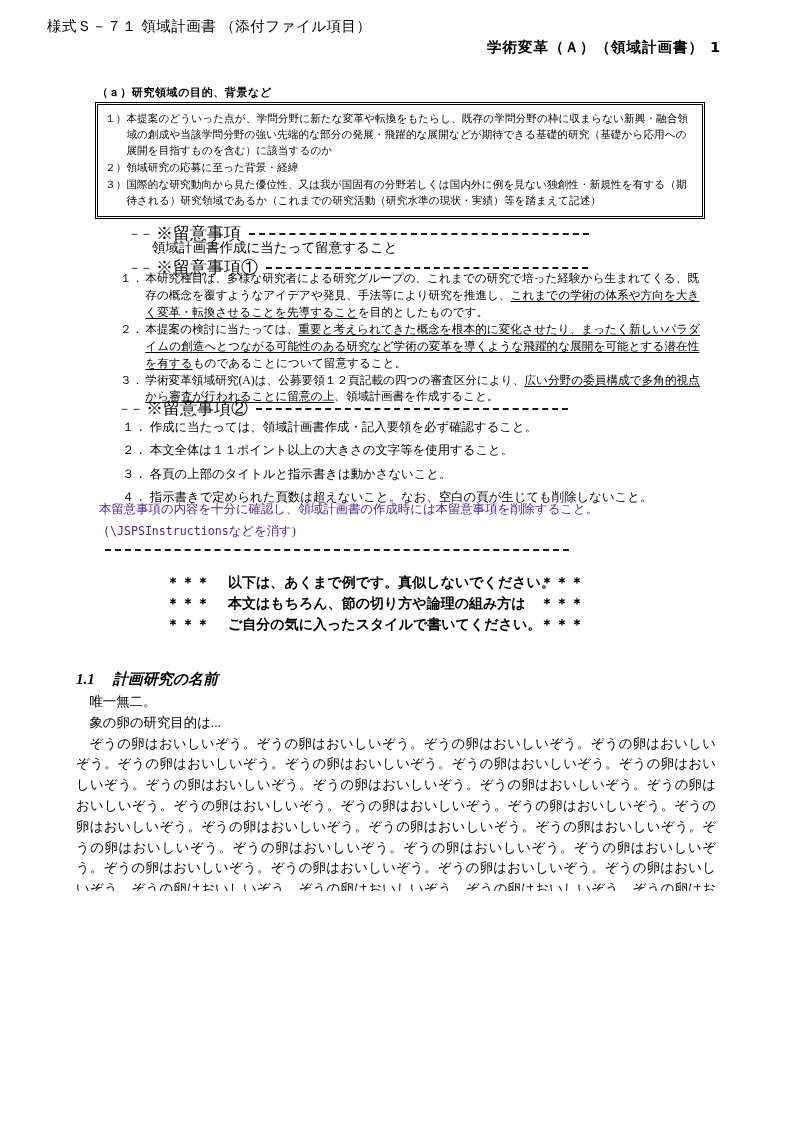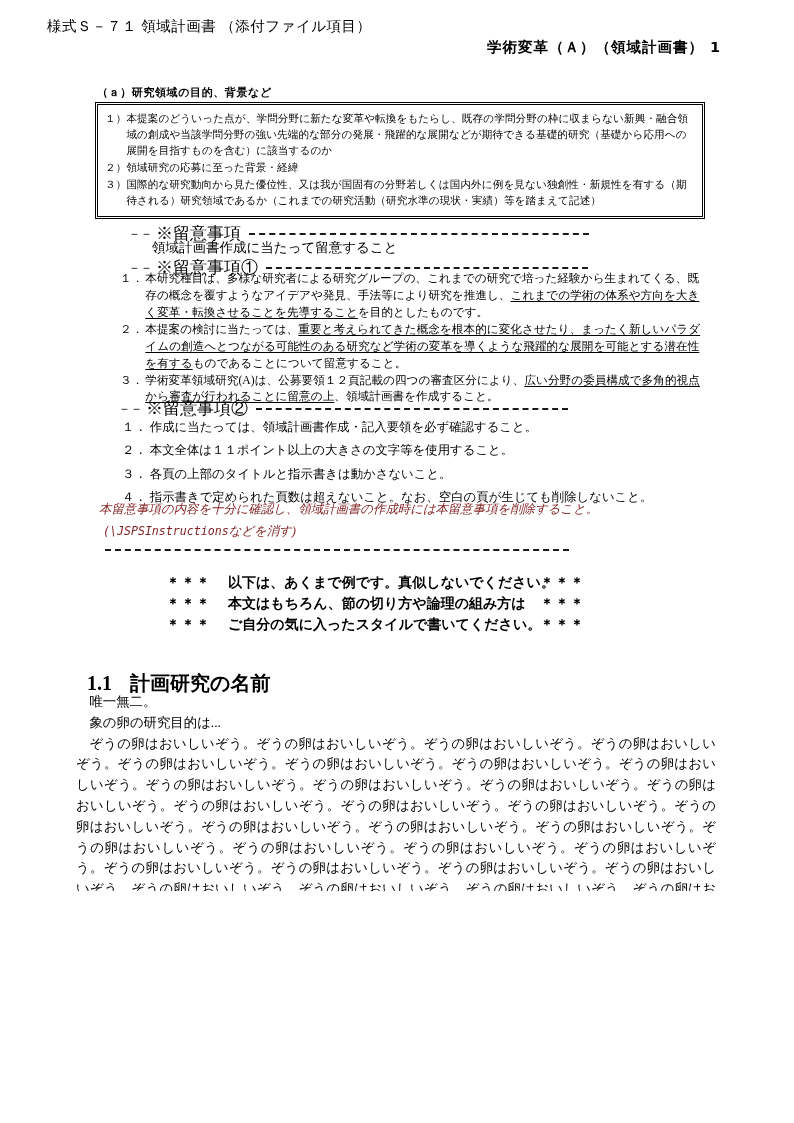--- a/index.html
+++ b/index.html
@@ -139,24 +139,23 @@
   }
   .note-list2 .li {
     display: flex;
     margin-bottom: 11px;
     white-space: nowrap;
   }
   .note-list2 .li .mk { padding-right: 3px; }
 
   .red-line {
     position: absolute;
-    color: #7f1d1d;
+    color: #4c1d95;
     font-size: 12.4px;
     white-space: nowrap;
-    font-style: italic;
   }
   .red-line.mono {
     font-family: "DejaVu Sans Mono", "Liberation Mono", monospace;
     font-size: 11.6px;
   }
   .red-line .jp { font-family: "Liberation Serif", serif; font-size: 12.4px; }
 
   
   .ast-block {
     position: absolute;
@@ -168,26 +167,27 @@
     line-height: 21px;
   }
   .ast-block .row { display: flex; white-space: nowrap; }
   .ast-block .a1 { width: 62px; flex: 0 0 62px; letter-spacing: 1px; }
   .ast-block .mid { width: 312px; flex: 0 0 312px; }
   .ast-block .a2 { flex: 0 0 auto; letter-spacing: 1px; }
 
   
   .sec-head {
     position: absolute;
-    left: 87px;
+    left: 76px;
     top: 670px;
     font-family: "DejaVu Sans", "Liberation Sans", sans-serif;
     font-weight: bold;
-    font-size: 20px;
-    white-space: nowrap;
+    font-size: 15px;
+    white-space: nowrap;
+    font-style: italic;
   }
   .sec-head .no {
     font-family: "Liberation Serif", serif;
     font-weight: bold;
     margin-right: 18px;
   }
   .body-text {
     position: absolute;
     left: 76px;
     top: 692px;

